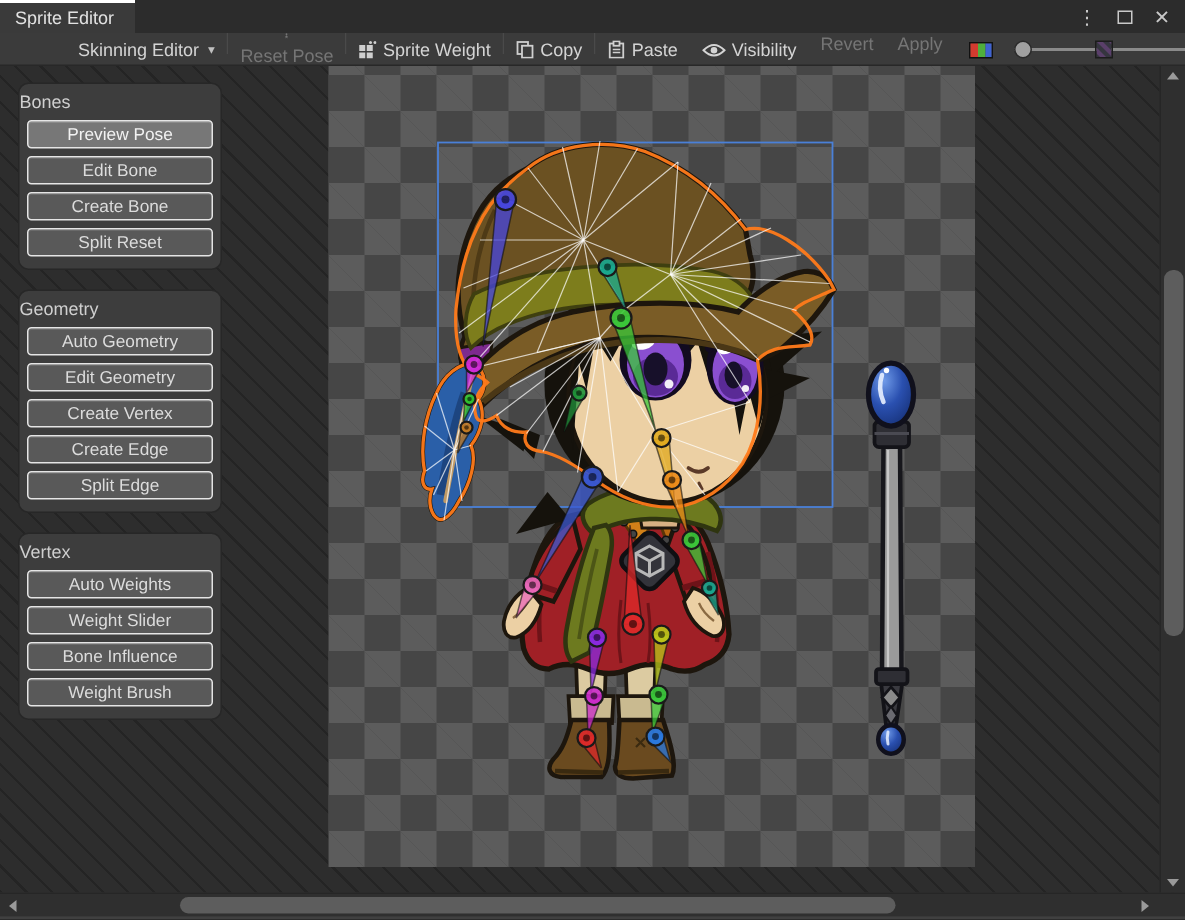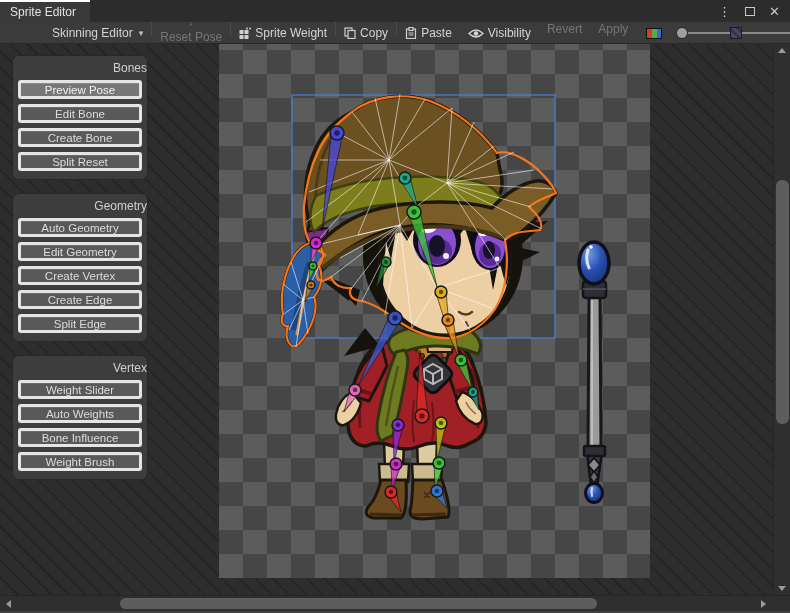--- a/index.html
+++ b/index.html
@@ -41,23 +41,23 @@
   .checker { position:absolute; left:219px; top:0; width:431px; height:534px;
              background-color:#464646;
              background-image:
                linear-gradient(45deg,#5c5c5c 25%,transparent 25% 75%,#5c5c5c 75%),
                linear-gradient(45deg,#5c5c5c 25%,transparent 25% 75%,#5c5c5c 75%);
              background-size:48px 48px; background-position:0 6px,24px 30px; }
   svg.canvas-art { position:absolute; left:0; top:0; width:790px; height:551px; pointer-events:none; }
 
   
   .panel { position:absolute; left:12px; width:136px; background:#3d3d3d; border:1px solid #272727; border-radius:7px; padding-bottom:3px; z-index:5; }
-  .panel .ptitle { text-align:right; color:#cfcfcf; padding:5px 0 5px; font-size:12px; }
+  .panel .ptitle { text-align:left; color:#cfcfcf; padding:5px 0 5px; font-size:12px; }
   .pbtn { display:block; width:124px; height:19px; margin:0 auto 5px; background:#595959; color:#dcdcdc;
-          border:3px solid #e5e5e5; border-radius:3px; box-shadow:inset 0 1px 0 #6a6a6a;
+          border:1px solid #e5e5e5; border-radius:3px; box-shadow:inset 0 1px 0 #6a6a6a;
           font:11.5px "Liberation Sans","DejaVu Sans",sans-serif; cursor:default; }
   .pbtn.active { background:#777777; color:#f2f2f2; box-shadow:inset 0 1px 0 #8a8a8a; }
   .panel-bones { top:11px; } .panel-geometry { top:149px; } .panel-weights { top:311px; }
 
   
   .vscroll { position:absolute; right:0; top:0; width:17px; height:551px; background:#2f2f2f; border-left:1px solid #262626; z-index:6; }
   .vthumb { position:absolute; left:2px; top:136px; width:13px; height:244px; background:#5d5d5d; border-radius:6px; }
   .hscroll { position:absolute; left:0; top:595px; width:790px; height:16px; background:#2f2f2f; border-top:1px solid #262626; }
   .hthumb { position:absolute; left:120px; top:2px; width:477px; height:11px; background:#5d5d5d; border-radius:6px; }
   .arrow { position:absolute; width:0; height:0; }
@@ -422,22 +422,22 @@
     <div class="panel panel-geometry">
       <div class="ptitle">Geometry</div>
       <button class="pbtn">Auto Geometry</button>
       <button class="pbtn">Edit Geometry</button>
       <button class="pbtn">Create Vertex</button>
       <button class="pbtn">Create Edge</button>
       <button class="pbtn">Split Edge</button>
     </div>
     <div class="panel panel-weights">
       <div class="ptitle">Vertex</div>
+      <button class="pbtn">Auto Weights</button>
       <button class="pbtn">Weight Slider</button>
-      <button class="pbtn">Auto Weights</button>
       <button class="pbtn">Bone Influence</button>
       <button class="pbtn">Weight Brush</button>
     </div>
 
     <div class="vscroll">
       <div class="arrow ar-up"></div>
       <div class="vthumb"></div>
       <div class="arrow ar-down"></div>
     </div>
   </div>

